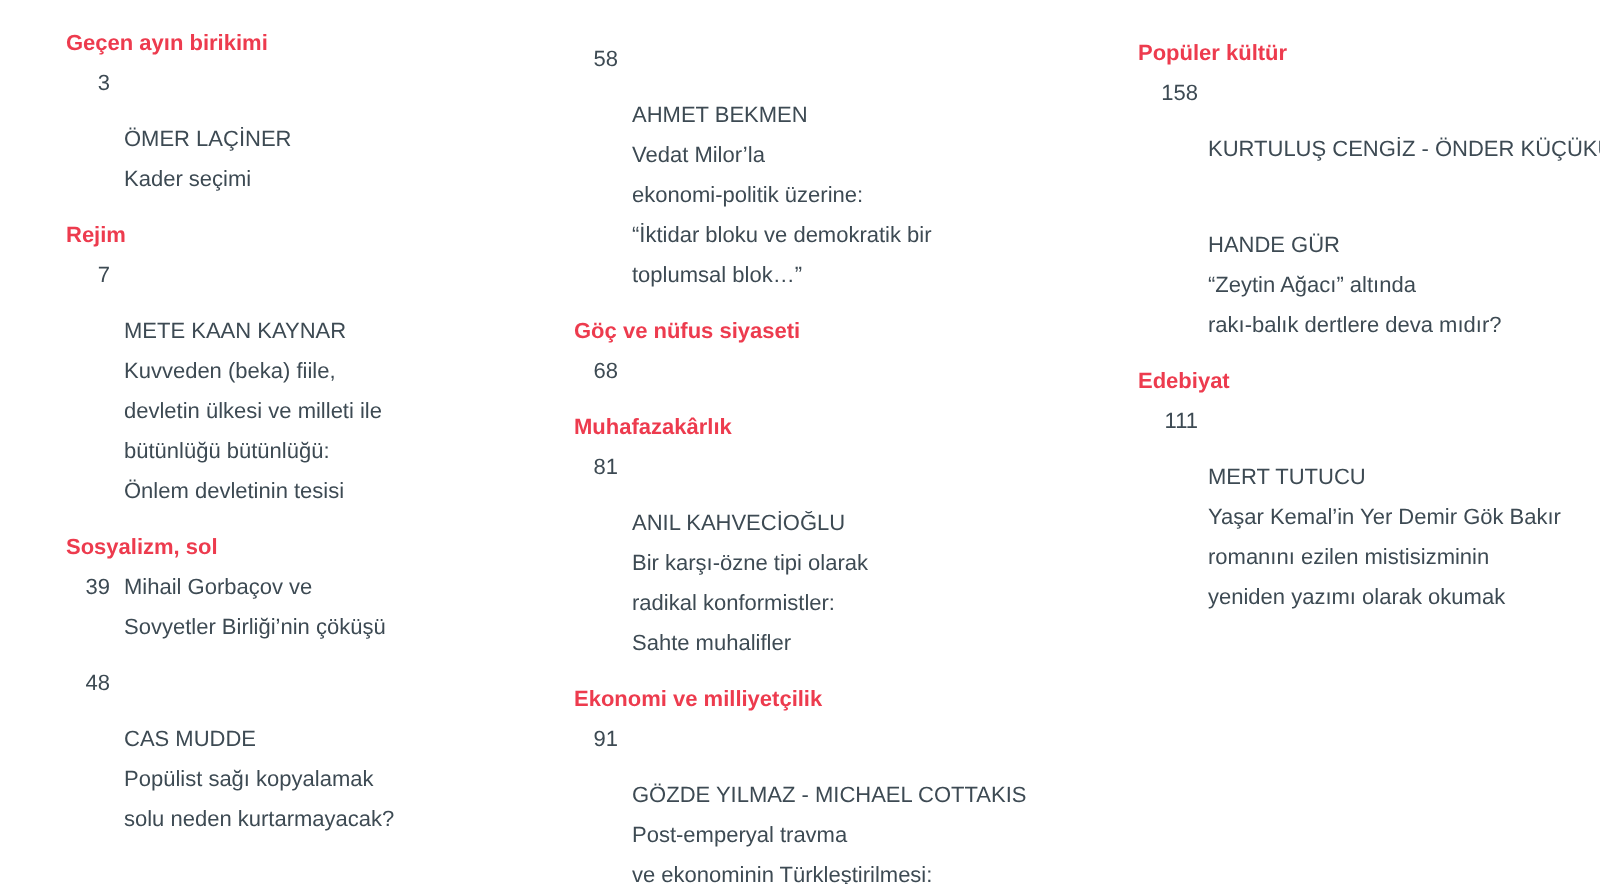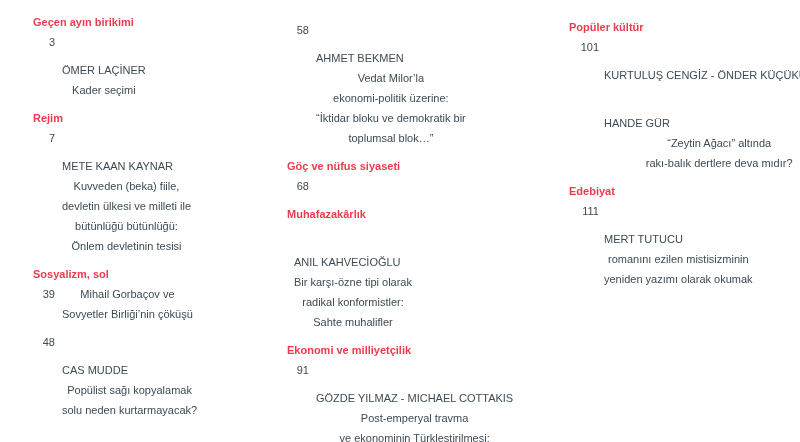--- a/index.html
+++ b/index.html
@@ -31,21 +31,21 @@
   .entry{display:flex;margin-bottom:8px;}
   .num{
     width:22px;
     flex:0 0 auto;
     text-align:right;
   }
   .col3 .num{width:30px;}
   .content{margin-left:7px;}
   .col3 .content{margin-left:5px;}
   .author-line{white-space:nowrap;margin-top:28px;}
-  .title-line{white-space:nowrap;text-align:center;}
+  .title-line{white-space:nowrap;}
 </style>
 </head>
 <body>
 
 <div class="page">
   <div id="columns">
       <div class="col col1">
         <div class="section">
           <div class="heading">Geçen ayın birikimi</div>
           <div class="entry">
@@ -103,20 +103,21 @@
         </div>
         <div class="section">
           <div class="heading">Göç ve nüfus siyaseti</div>
           <div class="entry">
             <div class="num">68</div>
           </div>
         </div>
         <div class="section">
           <div class="heading">Muhafazakârlık</div>
           <div class="entry">
+            <div class="num">81</div>
             <div class="content">
               <div class="author-line">ANIL KAHVECİOĞLU</div>
               <div class="title-line">Bir karşı-özne tipi olarak</div>
               <div class="title-line">radikal konformistler:</div>
               <div class="title-line">Sahte muhalifler</div>
             </div>
           </div>
         </div>
         <div class="section">
           <div class="heading">Ekonomi ve milliyetçilik</div>
@@ -128,35 +129,36 @@
               <div class="title-line">ve ekonominin Türkleştirilmesi:</div>
               <div class="title-line">Suyu arayan adamlar</div>
             </div>
           </div>
         </div>
       </div>
       <div class="col col3">
         <div class="section">
           <div class="heading">Popüler kültür</div>
           <div class="entry">
-            <div class="num">101</div>
+            <div class="num">158</div>
             <div class="content">
               <div class="author-line">KURTULUŞ CENGİZ - ÖNDER KÜÇÜKURAL -</div>
               <div class="author-line">HANDE GÜR</div>
               <div class="title-line">“Zeytin Ağacı” altında</div>
               <div class="title-line">rakı-balık dertlere deva mıdır?</div>
             </div>
           </div>
         </div>
         <div class="section">
           <div class="heading">Edebiyat</div>
           <div class="entry">
             <div class="num">111</div>
             <div class="content">
               <div class="author-line">MERT TUTUCU</div>
+              <div class="title-line">Yaşar Kemal’in Yer Demir Gök Bakır</div>
               <div class="title-line">romanını ezilen mistisizminin</div>
               <div class="title-line">yeniden yazımı olarak okumak</div>
             </div>
           </div>
         </div>
       </div>
     </div>
 </div>
 
 </body></html>

